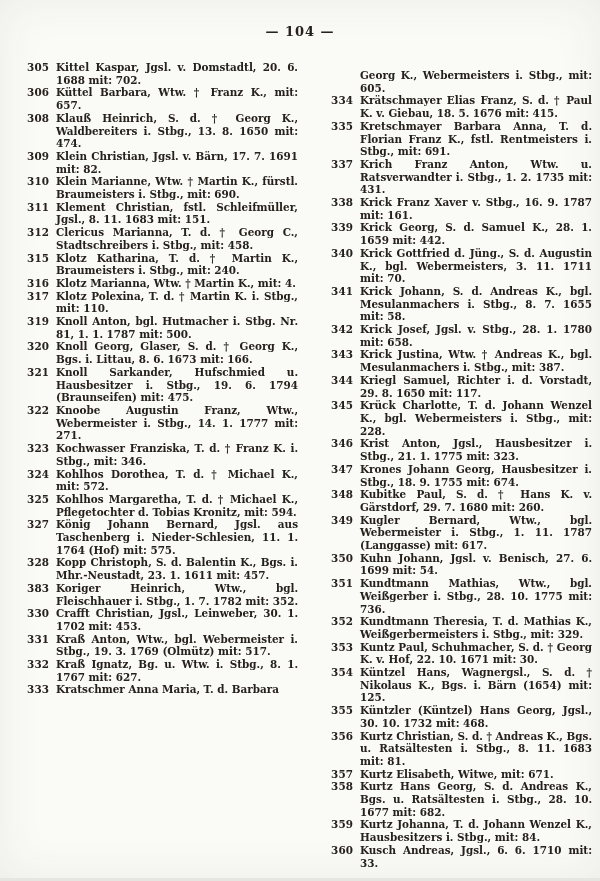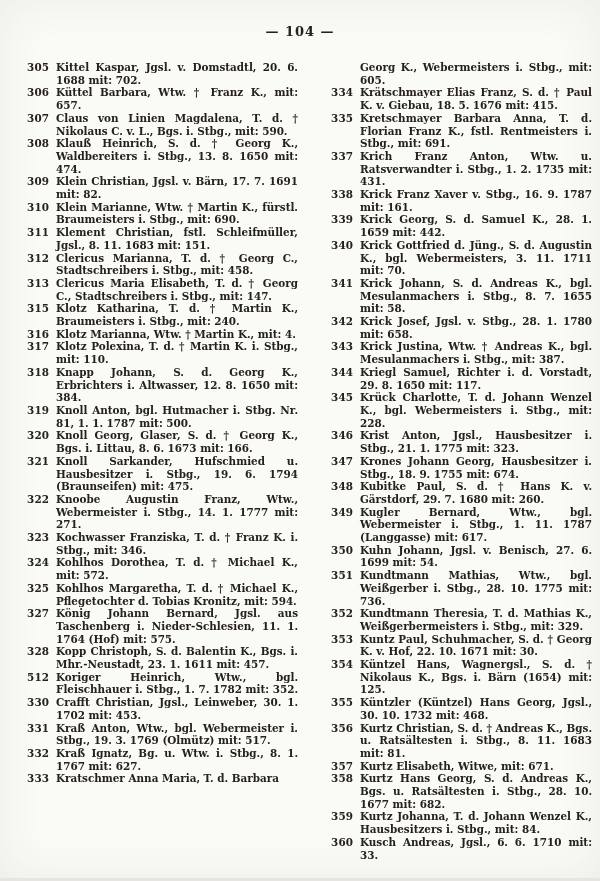--- a/index.html
+++ b/index.html
@@ -44,40 +44,38 @@
   }
   .entry-num {
     display: inline-block;
     width: 29px;
     text-indent: 0;
     letter-spacing: 0.2px;
   }
   .carryover {
     padding-left: 29px;
     text-align: justify;
+    margin-top: 8px;
   }
 </style>
 </head>
 <body>
 
 <div class="page-number">— 104 —</div>
 
 <div class="columns">
   <div class="col col-left">
   <div class="entry">
     <span class="entry-num">305</span><span>Kittel Kaspar, Jgsl. v. Domstadtl, 20. 6. 1688 mit: 702.</span>
   </div>
 
   <div class="entry">
     <span class="entry-num">306</span><span>Küttel Barbara, Wtw. † Franz K., mit: 657.</span>
   </div>
 
-  <div class="entry">
-    <span class="entry-num">307</span><span>Claus von Linien Magdalena, T. d. † Nikolaus C. v. L., Bgs. i. Stbg., mit: 590.</span>
-  </div>
 
   <div class="entry">
     <span class="entry-num">308</span><span>Klauß Heinrich, S. d. † Georg K., Waldbereiters i. Stbg., 13. 8. 1650 mit: 474.</span>
   </div>
 
   <div class="entry">
     <span class="entry-num">309</span><span>Klein Christian, Jgsl. v. Bärn, 17. 7. 1691 mit: 82.</span>
   </div>
 
   <div class="entry">
@@ -85,40 +83,34 @@
   </div>
 
   <div class="entry">
     <span class="entry-num">311</span><span>Klement Christian, fstl. Schleifmüller, Jgsl., 8. 11. 1683 mit: 151.</span>
   </div>
 
   <div class="entry">
     <span class="entry-num">312</span><span>Clericus Marianna, T. d. † Georg C., Stadtschreibers i. Stbg., mit: 458.</span>
   </div>
 
-  <div class="entry">
-    <span class="entry-num">313</span><span>Clericus Maria Elisabeth, T. d. † Georg C., Stadtschreibers i. Stbg., mit: 147.</span>
-  </div>
 
 
   <div class="entry">
     <span class="entry-num">315</span><span>Klotz Katharina, T. d. † Martin K., Braumeisters i. Stbg., mit: 240.</span>
   </div>
 
   <div class="entry">
     <span class="entry-num">316</span><span>Klotz Marianna, Wtw. † Martin K., mit: 4.</span>
   </div>
 
   <div class="entry">
     <span class="entry-num">317</span><span>Klotz Polexina, T. d. † Martin K. i. Stbg., mit: 110.</span>
   </div>
 
-  <div class="entry">
-    <span class="entry-num">318</span><span>Knapp Johann, S. d. Georg K., Erbrichters i. Altwasser, 12. 8. 1650 mit: 384.</span>
-  </div>
 
   <div class="entry">
     <span class="entry-num">319</span><span>Knoll Anton, bgl. Hutmacher i. Stbg. Nr. 81, 1. 1. 1787 mit: 500.</span>
   </div>
 
   <div class="entry">
     <span class="entry-num">320</span><span>Knoll Georg, Glaser, S. d. † Georg K., Bgs. i. Littau, 8. 6. 1673 mit: 166.</span>
   </div>
 
   <div class="entry">
@@ -144,21 +136,21 @@
 
   <div class="entry">
     <span class="entry-num">327</span><span>König Johann Bernard, Jgsl. aus Taschenberg i. Nieder-Schlesien, 11. 1. 1764 (Hof) mit: 575.</span>
   </div>
 
   <div class="entry">
     <span class="entry-num">328</span><span>Kopp Christoph, S. d. Balentin K., Bgs. i. Mhr.-Neustadt, 23. 1. 1611 mit: 457.</span>
   </div>
 
   <div class="entry">
-    <span class="entry-num">512</span><span>Koriger Heinrich, Wtw., bgl. Fleischhauer i. Stbg., 1. 7. 1782 mit: 352.</span>
+    <span class="entry-num">383</span><span>Koriger Heinrich, Wtw., bgl. Fleischhauer i. Stbg., 1. 7. 1782 mit: 352.</span>
   </div>
 
   <div class="entry">
     <span class="entry-num">330</span><span>Crafft Christian, Jgsl., Leinweber, 30. 1. 1702 mit: 453.</span>
   </div>
 
   <div class="entry">
     <span class="entry-num">331</span><span>Kraß Anton, Wtw., bgl. Webermeister i. Stbg., 19. 3. 1769 (Olmütz) mit: 517.</span>
   </div>
 

